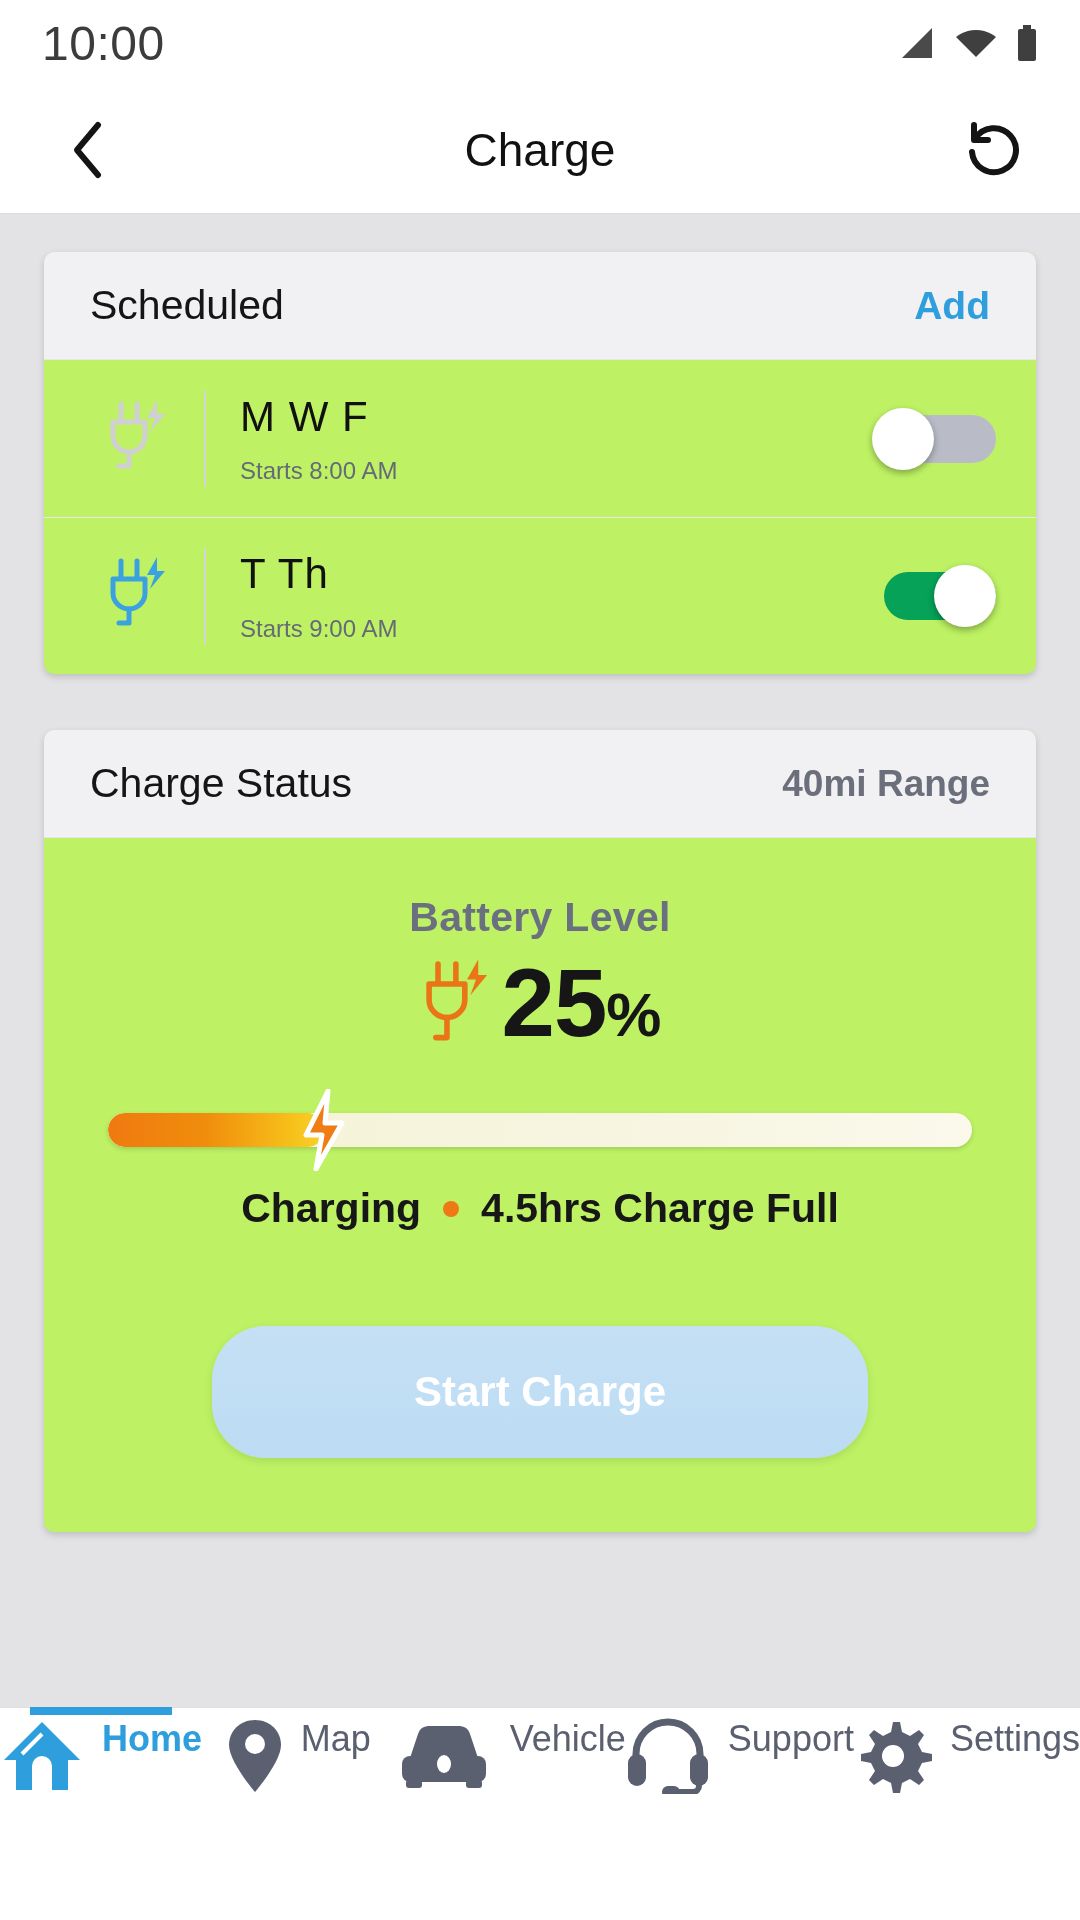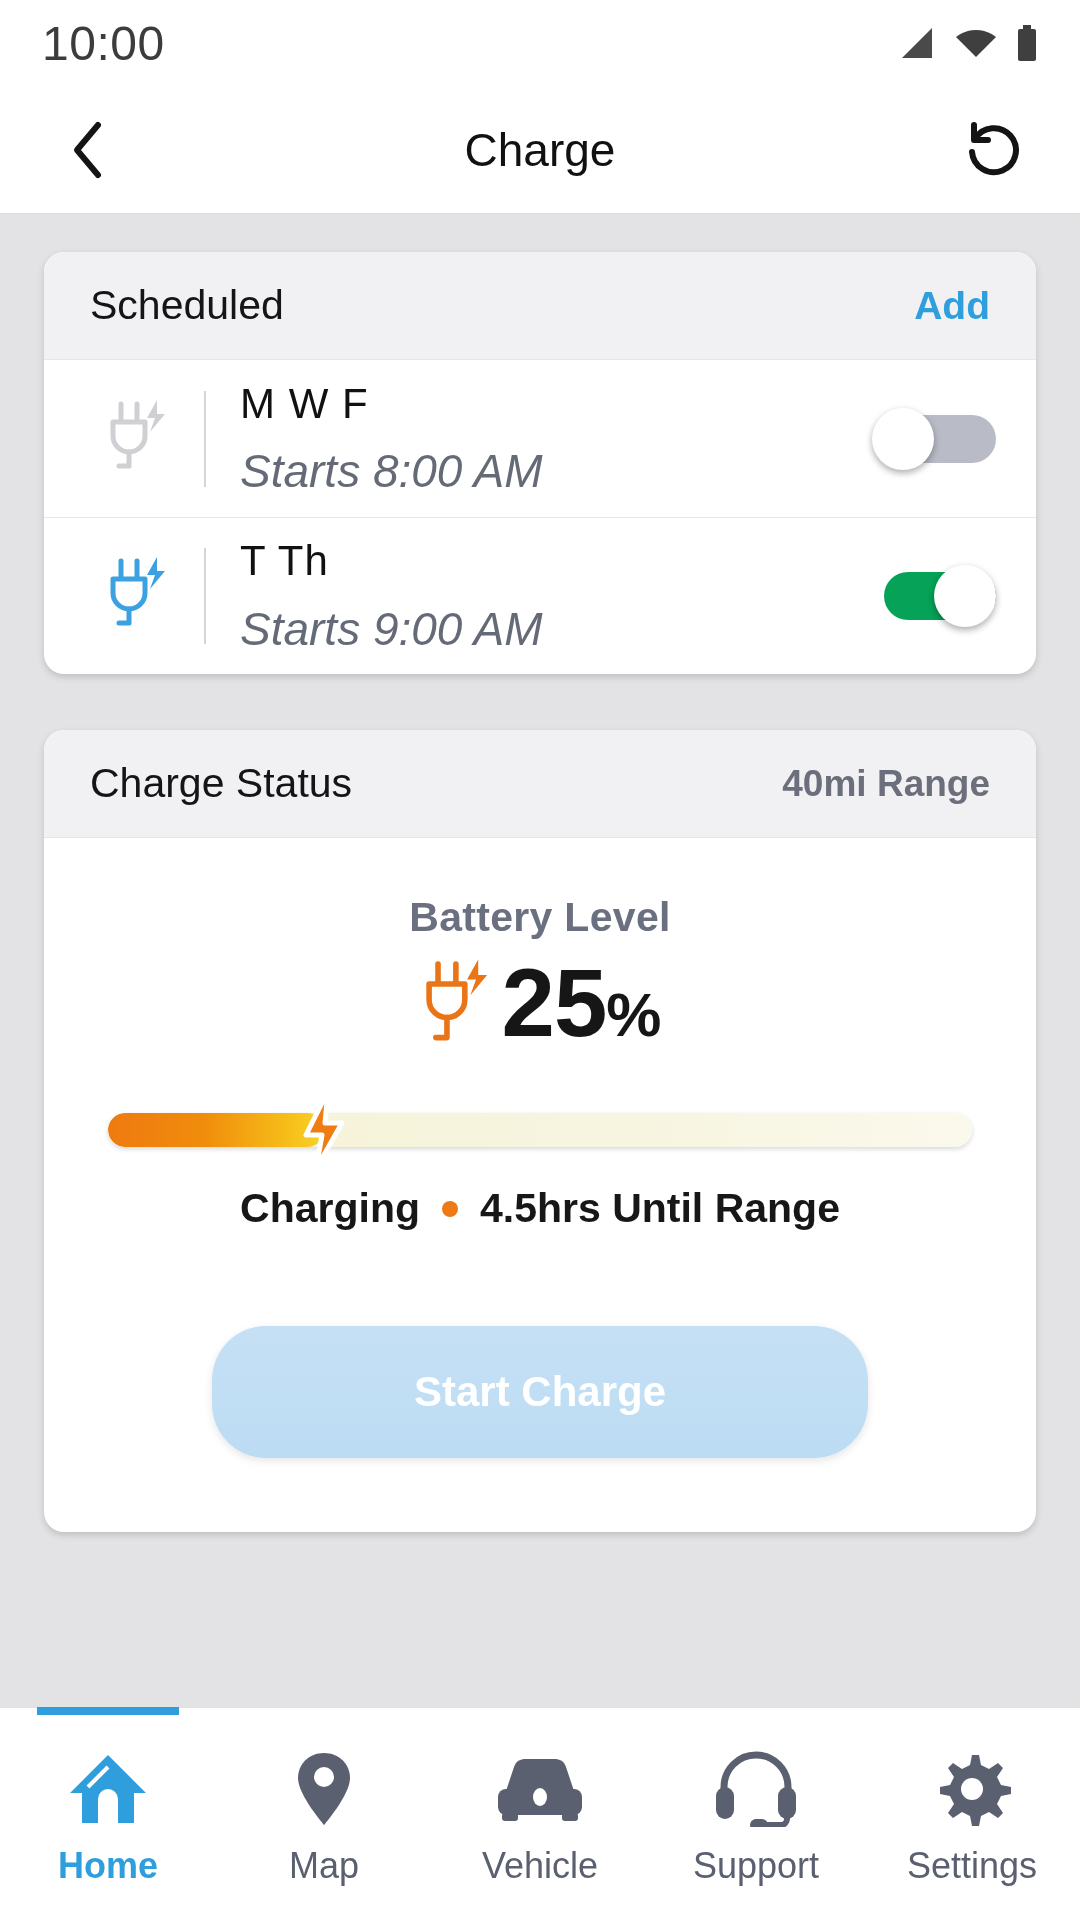--- a/index.html
+++ b/index.html
@@ -31,21 +31,21 @@
   .appbar-title {
     position:absolute; left:0; right:0; text-align:center;
     font-size:46px; color:#111; font-weight:400; pointer-events:none;
   }
   .iconbtn { width:72px; height:72px; display:flex; align-items:center; justify-content:center; position:relative; z-index:2; }
 
   
   .content { height:1493px; padding:38px 44px 0 44px; background:#e3e3e5; }
 
   .card {
-    background:#ffffff; border-radius:20px;
+    background:#bef264; border-radius:10px;
     box-shadow:0 3px 7px rgba(0,0,0,0.16);
     overflow:hidden;
   }
   .card + .card { margin-top:56px; }
 
   .card-head {
     background:#f1f0f3;
     height:108px;
     display:flex; align-items:center; justify-content:space-between;
     padding:0 46px;
@@ -58,21 +58,21 @@
   
   .sched-row {
     display:flex; align-items:center;
     height:157px; padding:0 40px 0 46px;
   }
   .sched-row + .sched-row { border-top:1px solid #e8e8ea; }
   .sched-icon { width:96px; display:flex; justify-content:center; align-items:center; }
   .sched-div { width:2px; height:96px; background:#d5d5d9; margin:0 34px 0 18px; }
   .sched-text { flex:1; }
   .sched-days { font-size:42px; color:#111; letter-spacing:1px; line-height:1.18; }
-  .sched-start { font-size:46px; color:#656a77; margin-top:16px;font-style:italic; }
+  .sched-start { font-size:24px; color:#656a77; margin-top:16px; }
 
   
   .toggle { width:124px; height:62px; position:relative; flex:0 0 auto; }
   .toggle .track {
     position:absolute; right:0; top:7px;
     width:112px; height:48px; border-radius:24px;
   }
   .toggle.off .track { background:#b9bcc7; }
   .toggle.on  .track { background:#05a257; }
   .toggle .knob {
@@ -131,22 +131,22 @@
     font-family:"Liberation Sans", sans-serif;
     box-shadow:0 3px 8px rgba(0,0,0,0.10);
   }
 
   
   .bottomnav {
     position:absolute; left:0; bottom:0; width:1080px; height:213px;
     background:#ffffff; display:flex; border-top:1px solid #e0e0e2;
   }
   .navitem {
-    flex:1; display:flex; flex-direction:column;
-    align-items:center; justify-content:center; gap:18px;
+    flex:1; display:flex; flex-direction:row;
+    align-items:flex-start; justify-content:center; gap:18px;
     position:relative; padding-top:10px;
   }
   .navitem .navlabel { font-size:36px; color:#5b6070; }
   .navitem.active .navlabel { color:#2e9fdc; font-weight:700; }
   .navitem.active::before {
     content:""; position:absolute; top:-1px; left:50%; transform:translateX(-50%);
     width:142px; height:8px; background:#2e9fdc;
   }
   .navicon { height:76px; display:flex; align-items:flex-end; }
 </style>
@@ -261,21 +261,21 @@
           <div class="bolt-marker" id="boltmark" style="left: 25%;">
             <svg width="52" height="82" viewBox="0 0 52 82">
               <path d="M30 2 L8 46 L24 46 L18 80 L44 34 L27 34 Z" fill="#f07c14" stroke="#ffffff" stroke-width="5" stroke-linejoin="round"></path>
             </svg>
           </div>
         </div>
 
         <div class="cs-status">
           <span>Charging</span>
           <span class="cs-dot"></span>
-          <span>4.5hrs Until Range</span>
+          <span>4.5hrs Charge Full</span>
         </div>
 
         <button class="cta">Start Charge</button>
       </div>
     </div>
   </div>
 
   <div class="bottomnav">
 
     <div class="navitem active">

